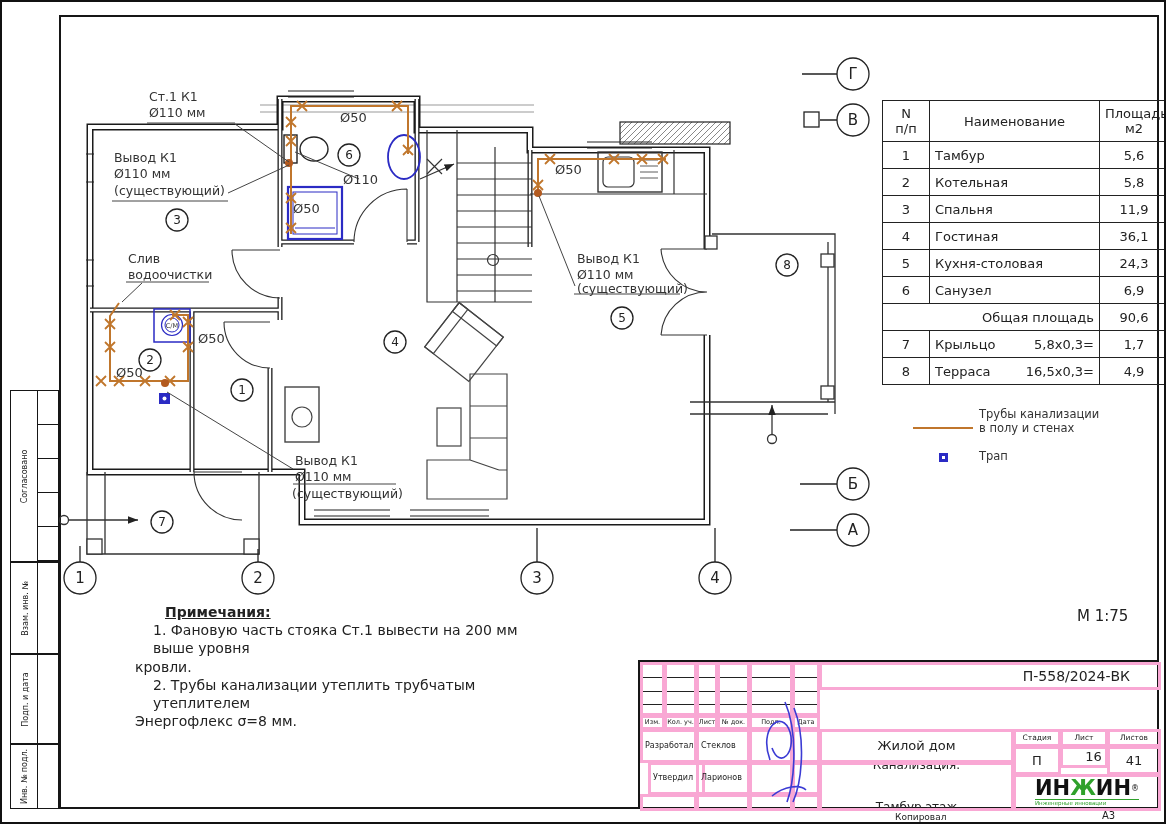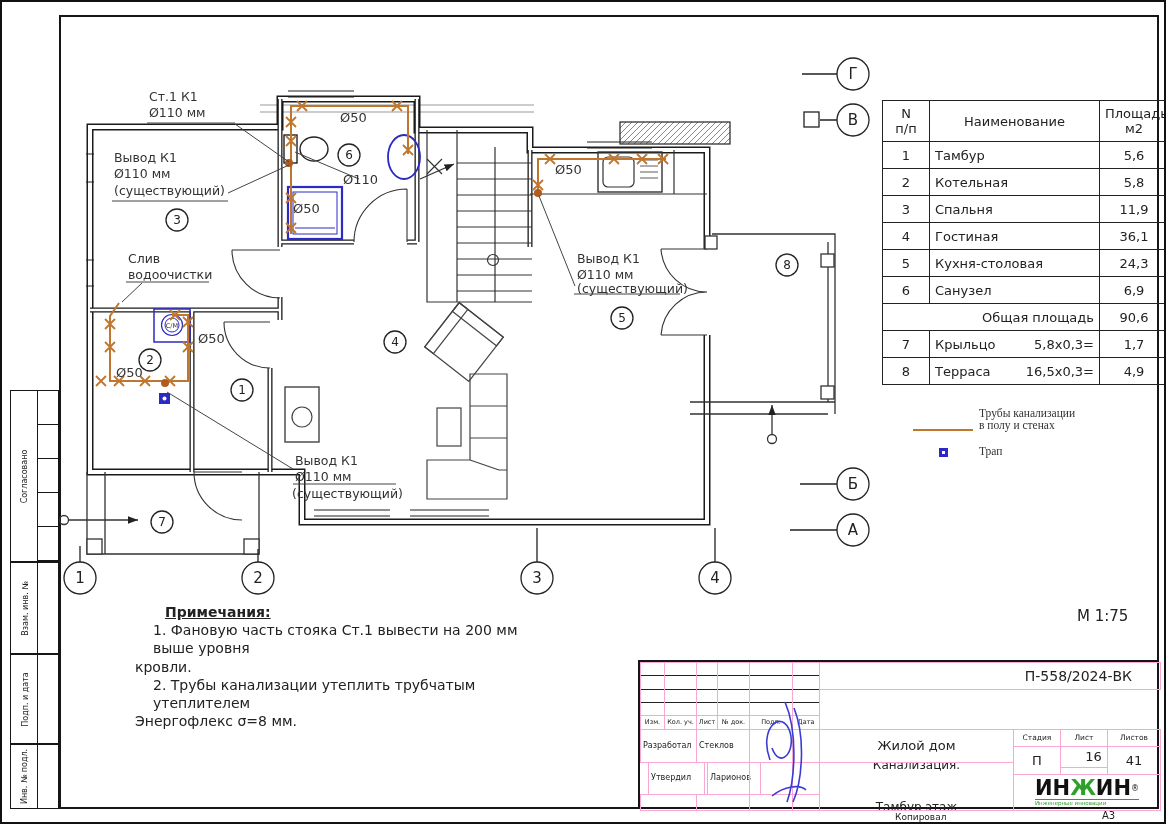--- a/index.html
+++ b/index.html
@@ -14,41 +14,41 @@
     font-size:13px;color:#222;table-layout:fixed;}
   #room-table td,#room-table th{border:1.5px solid #222;padding:0 5px;height:26px;
     font-weight:normal;overflow:hidden;white-space:nowrap;}
   #room-table th{height:40px;text-align:center;}
   .col-n{width:36px;text-align:center;}
   .col-name{width:159px;text-align:left;}
   .col-area{width:58px;text-align:center;}
   .name-flex{display:flex;justify-content:space-between;}
   
   #legend{position:absolute;left:905px;top:405px;width:230px;font-size:11.5px;color:#333;}
-  .leg-row{display:flex;align-items:flex-end;margin-bottom:14px;font-family:Liberation Serif, serif;}
+  .leg-row{display:flex;align-items:center;margin-bottom:14px;}
   .leg-sym{width:72px;flex:0 0 72px;display:flex;justify-content:center;align-items:center;}
   .leg-line{width:60px;height:0;border-top:2px solid #c0762c;margin-top:14px;}
   .leg-trap{width:9px;height:9px;background:#2b2bc4;margin-top:3px;position:relative;}
   .leg-trap:after{content:"";position:absolute;left:3px;top:3px;width:3px;height:3px;background:#fff;}
   
   #notes{position:absolute;left:133px;top:601px;width:410px;font-size:14px;line-height:1.3;color:#222;}
   #notes .nt{font-weight:bold;text-decoration:underline;margin-left:30px;}
   #notes .ind{margin-left:18px;}
   #scale{position:absolute;left:1075px;top:605px;font-size:15px;color:#222;}
   
   .stamp{position:absolute;border:1.5px solid #161616;box-sizing:border-box;font-size:8px;color:#222;}
   .stamp .cells{position:absolute;right:0;top:0;width:21px;height:100%;border-left:1.2px solid #161616;box-sizing:border-box;}
   .stamp .cells div{height:20%;border-bottom:1.2px solid #161616;box-sizing:border-box;}
   .half{position:absolute;right:0;top:0;width:21px;height:100%;border-left:1.2px solid #161616;box-sizing:border-box;}
   .lab-half{position:absolute;left:0;top:0;width:28px;height:100%;display:flex;align-items:center;justify-content:center;}
   .lab-half span{transform:rotate(-90deg);white-space:nowrap;}
   
   #tblock{position:absolute;left:636px;top:658px;width:521px;height:149px;
     border:2px solid #161616;box-sizing:border-box;}
-  .tb{position:absolute;border:1px solid #f9a8d4;box-sizing:border-box;display:flex;
+  .tb{position:absolute;border:3px solid #f9a8d4;box-sizing:border-box;display:flex;
     align-items:center;justify-content:center;text-align:center;font-size:8px;color:#222;
     overflow:hidden;line-height:1.05;}
   .gridcol{background:repeating-linear-gradient(to bottom,transparent 0,transparent 12.2px,#222 12.2px,#222 13.4px);}
   #footer-copy{position:absolute;left:893px;top:810px;font-size:9px;color:#222;}
   #footer-a3{position:absolute;left:1100px;top:808px;font-size:10px;color:#222;}
   #logo{line-height:0.9;}
   #logo .big{font-size:21px;font-weight:800;letter-spacing:0;color:#111;}
   #logo .grn{color:#2fa12b;}
   #logo .reg{font-size:8px;vertical-align:super;color:#111;}
   #logo .sub{display:block;font-size:5.5px;color:#2fa12b;text-align:left;margin-top:2px;
@@ -430,21 +430,21 @@
     <div class="tb" style="left:56px;top:53px;width:22px;height:15px;font-size:6.5px;">Лист</div>
     <div class="tb" style="left:77px;top:53px;width:33px;height:15px;font-size:6.5px;">№ док.</div>
     <div class="tb" style="left:109px;top:53px;width:44px;height:15px;font-size:6.5px;">Подп.</div>
     <div class="tb" style="left:152px;top:53px;width:28px;height:15px;font-size:6.5px;">Дата</div>
 
     <div class="tb" style="left:0;top:67px;width:57px;height:34px;justify-content:flex-start;padding-left:2px;">Разработал</div>
     <div class="tb" style="left:56px;top:67px;width:54px;height:34px;justify-content:flex-start;padding-left:2px;">Стеклов</div>
     <div class="tb" style="left:109px;top:67px;width:44px;height:34px;"></div>
     <div class="tb" style="left:152px;top:67px;width:28px;height:34px;"></div>
     <div class="tb" style="left:0;top:100px;width:57px;height:33px;justify-content:flex-start;padding-left:2px;margin-left:8px;">Утвердил</div>
-    <div class="tb" style="left:67px;top:100px;width:54px;height:33px;justify-content:flex-start;padding-left:2px;">Ларионов</div>
+    <div class="tb" style="left:56px;top:100px;width:54px;height:33px;justify-content:flex-start;padding-left:2px;">Ларионов</div>
     <div class="tb" style="left:109px;top:100px;width:44px;height:33px;"></div>
     <div class="tb" style="left:152px;top:100px;width:28px;height:33px;"></div>
     <div class="tb" style="left:0;top:132px;width:57px;height:17px;"></div>
     <div class="tb" style="left:56px;top:132px;width:54px;height:17px;"></div>
     <div class="tb" style="left:109px;top:132px;width:44px;height:17px;"></div>
     <div class="tb" style="left:152px;top:132px;width:28px;height:17px;"></div>
 
     <div class="tb" style="left:179px;top:0;width:342px;height:28px;font-size:14px;justify-content:flex-end;padding-right:28px;">П-558/2024-ВК</div>
     <div class="tb" style="left:179px;top:67px;width:195px;height:34px;font-size:13px;">Жилой дом</div>
     <div class="tb" style="left:179px;top:100px;width:195px;height:49px;font-size:12px;flex-direction:column;gap:29px;">

